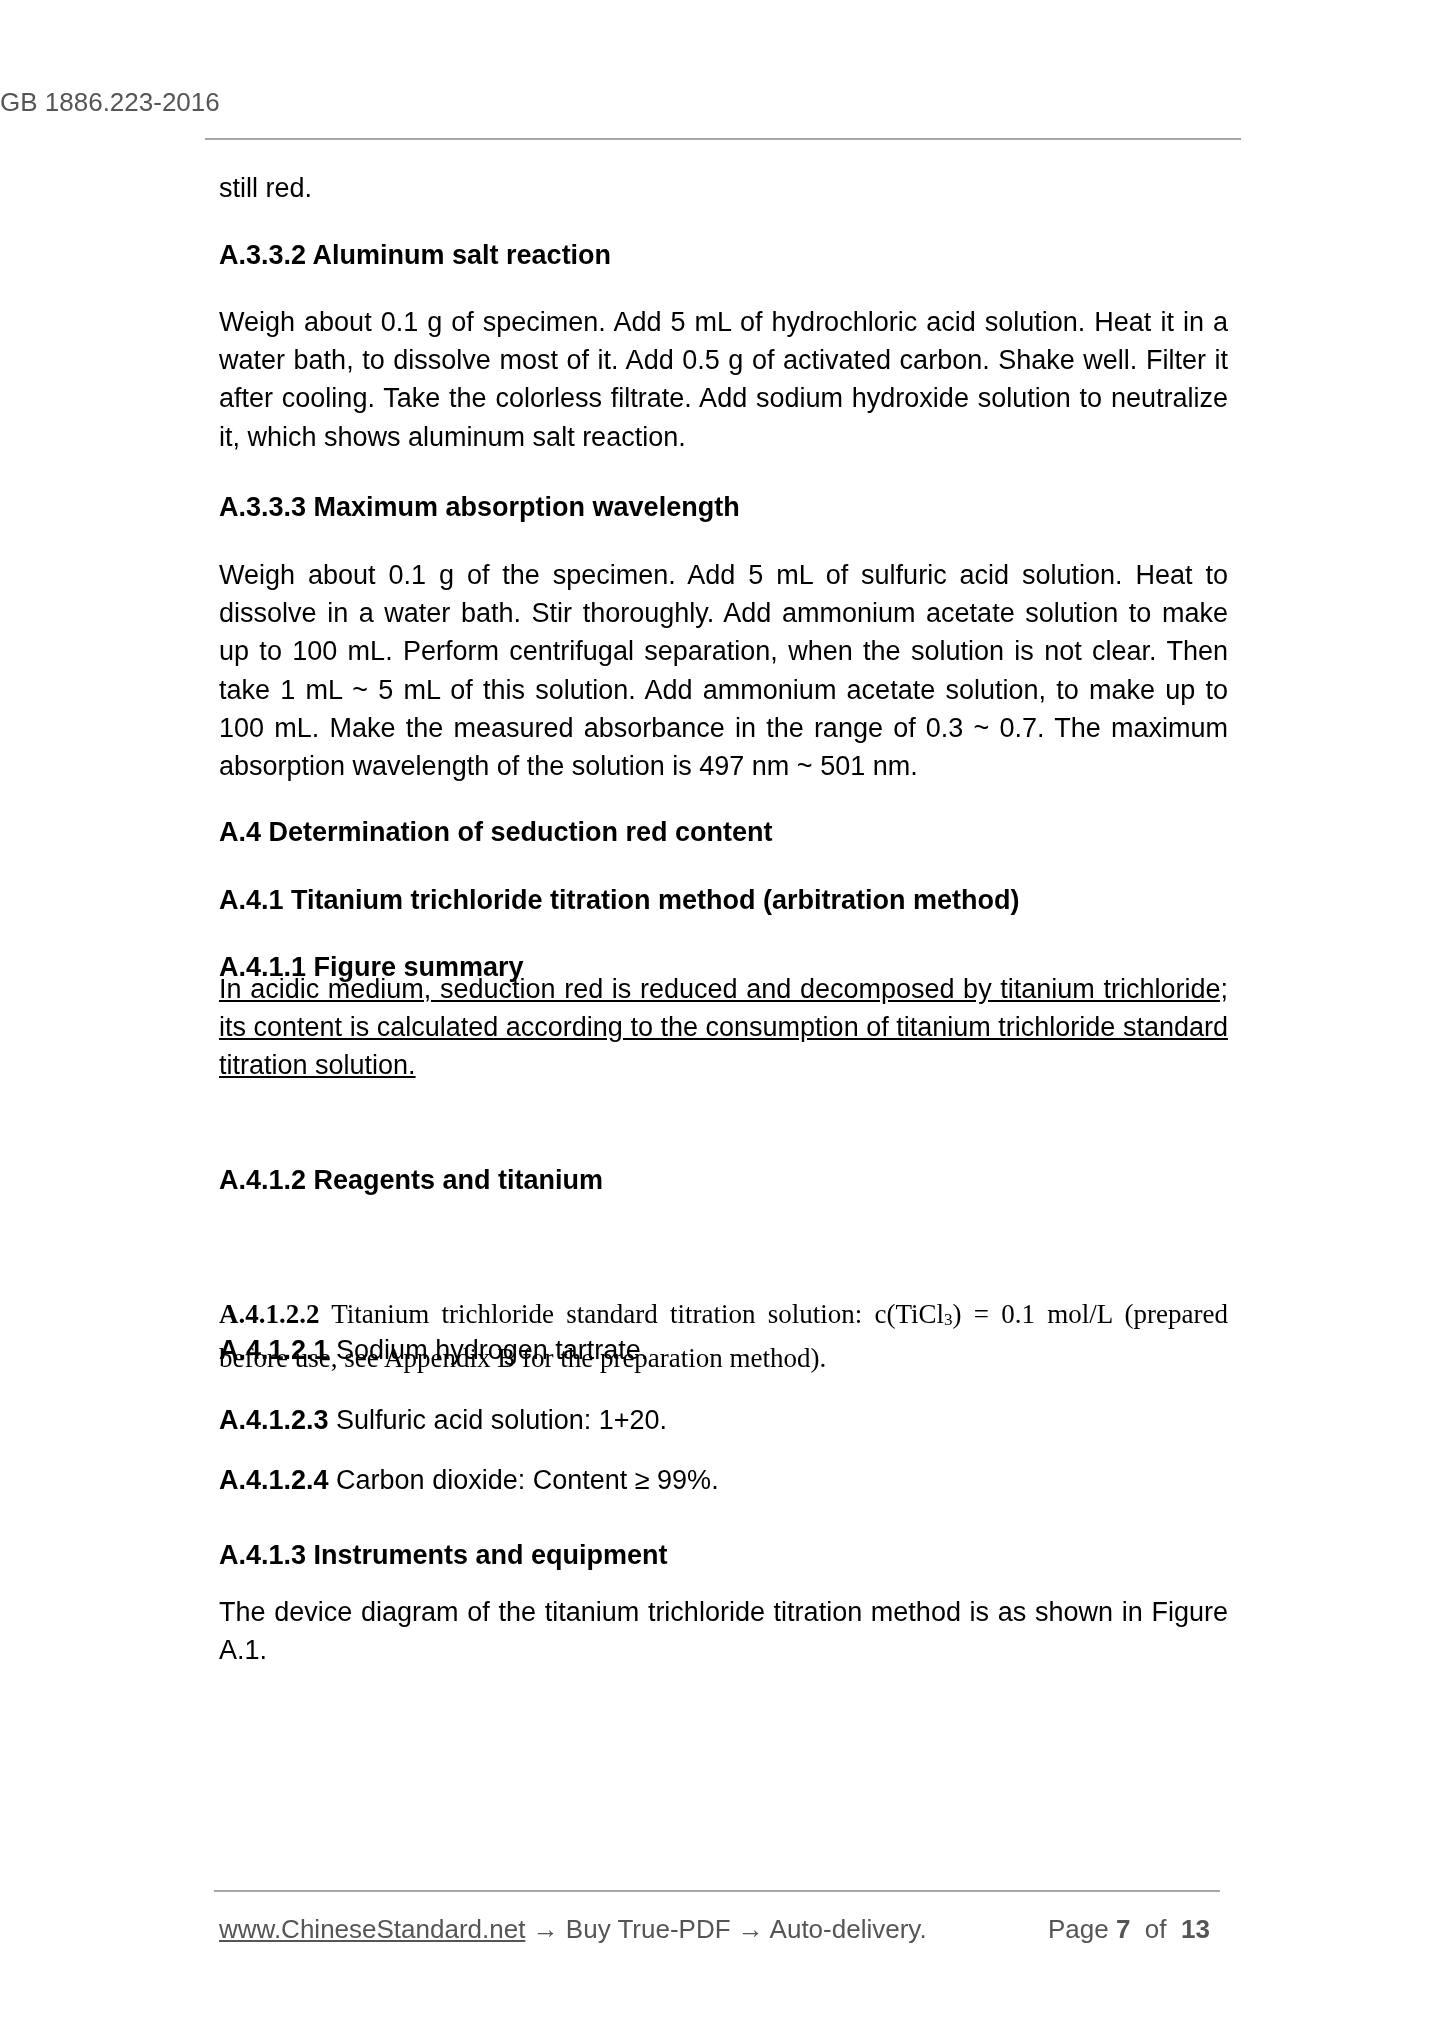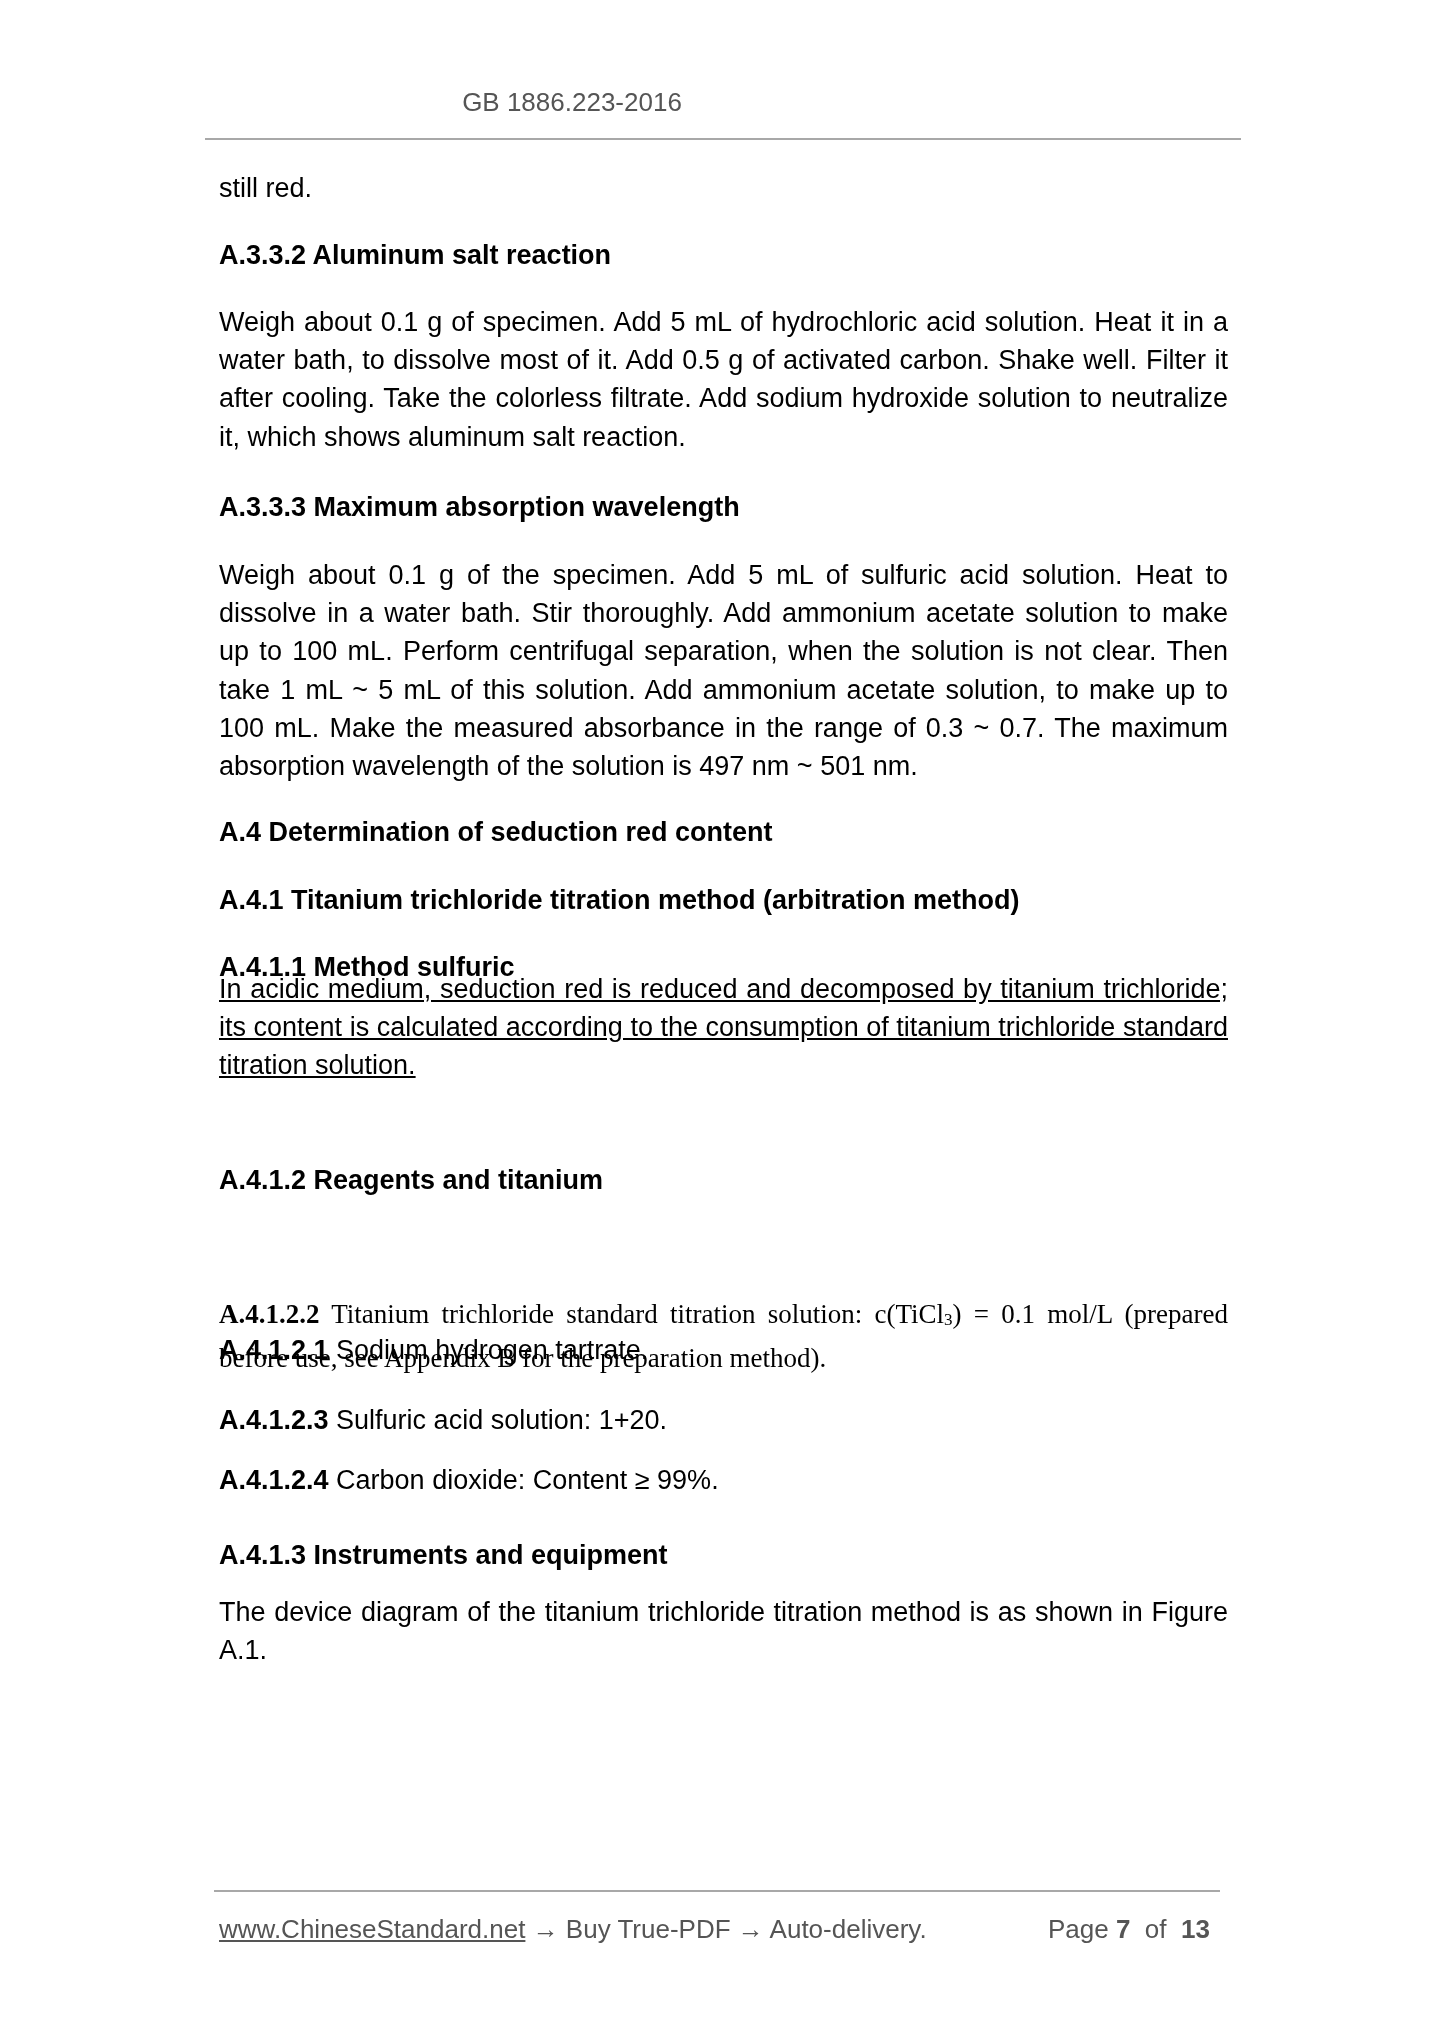--- a/index.html
+++ b/index.html
@@ -1,19 +1,19 @@
 <!DOCTYPE html>
 <html><head>
   <meta charset="utf-8">
   <style>
     html, body { margin: 0; padding: 0; background: #ffffff; }
     body { width: 1445px; height: 2044px; position: relative; overflow: hidden;
            font-family: "Liberation Sans", sans-serif; color: #000; }
     .page-header-title { position: absolute; left: 0; width: 1144px; top: 86px;
-           text-align: center; font-size: 26px; color: #555; line-height: 32px; }
+           text-align: left; font-size: 26px; color: #555; line-height: 32px; }
     .rule { position: absolute; height: 0; border-top: 2px solid #a8a8a8; }
     .header-rule { left: 205px; width: 1036px; top: 138px; }
     .footer-rule { left: 214px; width: 1006px; top: 1890px; }
     .block { position: absolute; left: 219px; width: 1009px;
              font-size: 27px; line-height: 38.2px; margin: 0; }
     .heading { font-weight: bold; }
     .justify { text-align: justify; text-align-last: left; }
     .label { font-weight: bold; }
     sub.chem { font-size: 17px; vertical-align: -2px; }
     .footer { position: absolute; left: 219px; top: 1913px; width: 1000px;
@@ -31,21 +31,21 @@
 <p class="block" style="top:169px;">still red.</p>
 
 <p class="block heading" style="top:236px;">A.3.3.2 Aluminum salt reaction</p>
 <p class="block justify" style="top:303px;">Weigh about 0.1 g of specimen. Add 5 mL of hydrochloric acid solution. Heat it in a water bath, to dissolve most of it. Add 0.5 g of activated carbon. Shake well. Filter it after cooling. Take the colorless filtrate. Add sodium hydroxide solution to neutralize it, which shows aluminum salt reaction.</p>
 
 <p class="block heading" style="top:488px;">A.3.3.3 Maximum absorption wavelength</p>
 <p class="block justify" style="top:556px;">Weigh about 0.1 g of the specimen. Add 5 mL of sulfuric acid solution. Heat to dissolve in a water bath. Stir thoroughly. Add ammonium acetate solution to make up to 100 mL. Perform centrifugal separation, when the solution is not clear. Then take 1 mL ~ 5 mL of this solution. Add ammonium acetate solution, to make up to 100 mL. Make the measured absorbance in the range of 0.3 ~ 0.7. The maximum absorption wavelength of the solution is 497 nm ~ 501 nm.</p>
 
 <p class="block heading" style="top:813px;">A.4 Determination of seduction red content</p>
 <p class="block heading" style="top:881px;">A.4.1 Titanium trichloride titration method (arbitration method)</p>
-<p class="block heading" style="top:948px;">A.4.1.1 Method sulfuric</p>
+<p class="block heading" style="top:948px;">A.4.1.1 Figure summary</p>
 <p class="block justify" style="top:970px;text-decoration:underline;">In acidic medium, seduction red is reduced and decomposed by titanium trichloride; its content is calculated according to the consumption of titanium trichloride standard titration solution.</p>
 
 <p class="block heading" style="top:1161px;">A.4.1.2 Reagents and titanium</p>
 
 <p class="block" style="top:1288px;margin-top:43px;">
   <span class="label">A.4.1.2.1</span><span> Sodium hydrogen tartrate.</span>
 </p>
 
 <p class="block justify" style="top:1295px;font-family:Liberation Serif, serif;">
   <span class="label">A.4.1.2.2</span><span> Titanium trichloride standard titration solution: c(TiCl</span><sub class="chem">3</sub><span>) = 0.1 mol/L (prepared before use, see Appendix B for the preparation method).</span>

